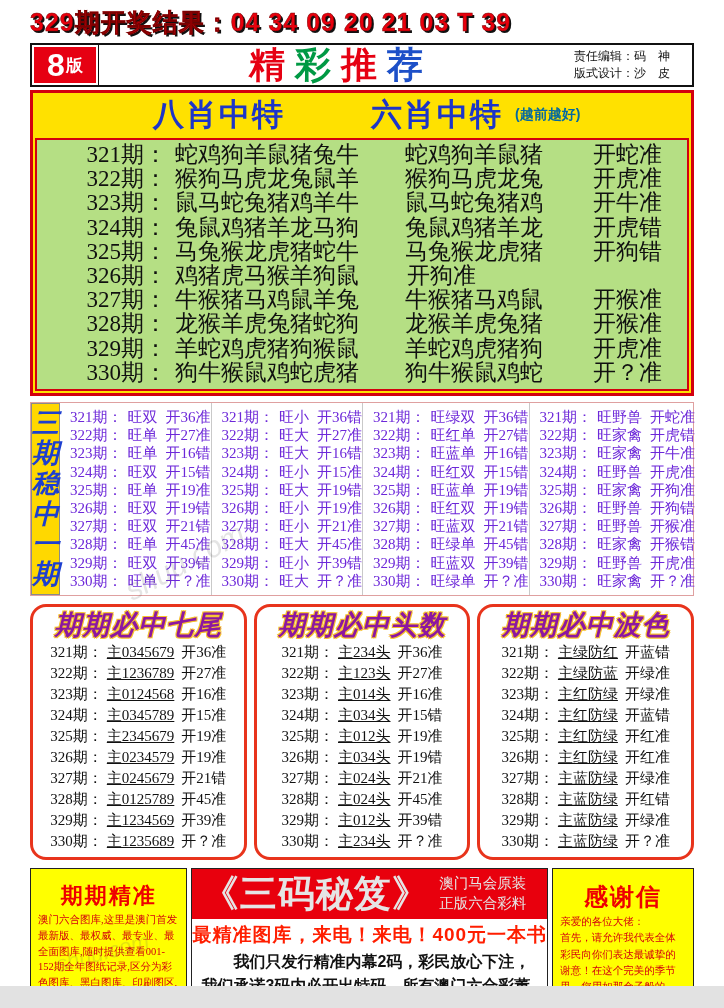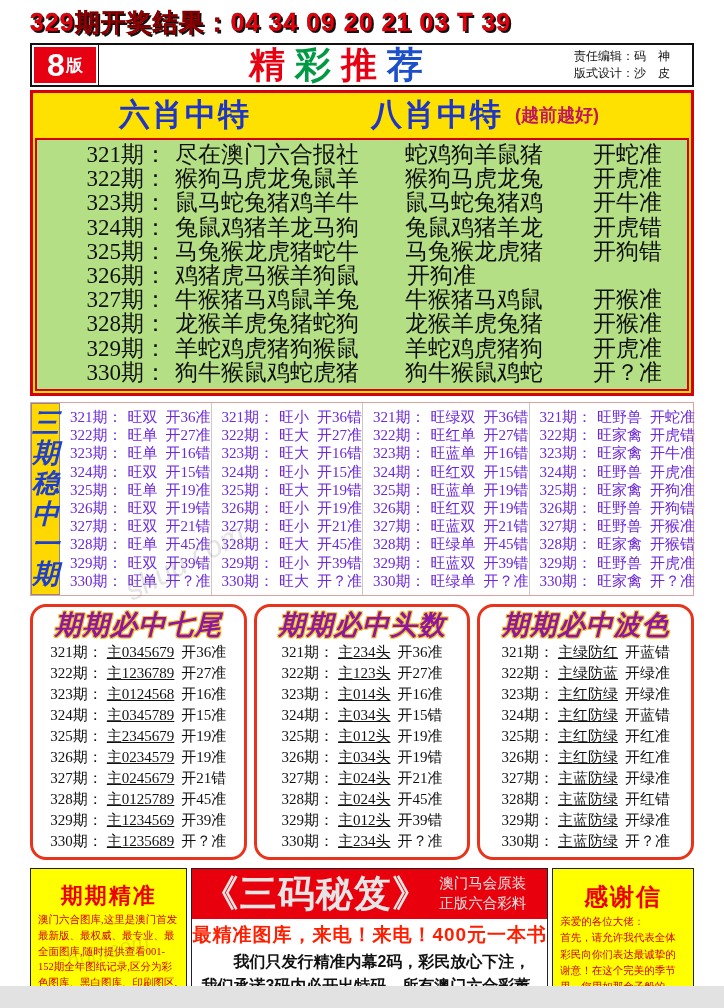--- a/index.html
+++ b/index.html
@@ -22,21 +22,21 @@
   .t-char{font-family:"Liberation Sans",sans-serif;font-weight:bold;font-size:36px;letter-spacing:0;margin:0 5px;}
   .credits{width:118px;font-size:12px;line-height:1.4;color:#111;display:flex;flex-direction:column;
        justify-content:center;font-family:"Liberation Serif",serif;}
 
   
   .zodiac-panel{margin-top:3px;border:3px solid #d3000e;background:#ffe100;}
   .zp-head{display:flex;align-items:center;padding:1px 0 2px;}
   .zp-title{color:#1d35c8;font-weight:bold;font-size:31px;font-family:"Liberation Sans",sans-serif;letter-spacing:2px;}
   .zp-t1{margin-left:120px;}
   .zp-t2{margin-left:86px;}
-  .zp-note{color:#be185d;font-weight:bold;font-size:18px;margin-left:12px;font-family:"Liberation Sans",sans-serif;}
+  .zp-note{color:#0369a1;font-weight:bold;font-size:14px;margin-left:12px;font-family:"Liberation Sans",sans-serif;}
   .green-body{background:#b5df84;border:2px solid #d3000e;margin:0 2px 2px;padding:3px 0 4px;}
   .z-row{display:flex;font-size:23px;line-height:24.2px;color:#101010;white-space:nowrap;}
   .z-period{flex:0 0 130px;text-align:right;}
   .z-eight{flex:0 0 216px;padding-left:8px;}
   .z-six{flex:0 0 172px;padding-left:14px;}
   .z-result{padding-left:16px;}
 
   
   .stable{margin-top:6px;display:flex;border:1px solid #dfa0a0;background:#fff;height:192px;}
   .side-label{width:64px;background:#ffd800;border:1px solid #8a8a8a;display:flex;flex-direction:column;
@@ -103,28 +103,28 @@
         <span class="t-char" style="color: rgb(29, 80, 200);">荐</span>
       </div>
     <div class="credits">
       <span>责任编辑：码　神</span>
       <span>版式设计：沙　皮</span>
     </div>
   </div>
 
   <div class="zodiac-panel">
     <div class="zp-head">
+      <span class="zp-title zp-t1">八肖中特</span>
       <span class="zp-title zp-t2">六肖中特</span>
-      <span class="zp-title zp-t1">八肖中特</span>
       <span class="zp-note">(越前越好)</span>
     </div>
     <div class="green-body" id="zodiac-rows">
         <div class="z-row">
           <span class="z-period">321期：</span>
-          <span class="z-eight">尽在澳门六合报社</span>
+          <span class="z-eight">蛇鸡狗羊鼠猪兔牛</span>
           <span class="z-six">蛇鸡狗羊鼠猪</span>
           <span class="z-result">开蛇准</span>
         </div>
         <div class="z-row">
           <span class="z-period">322期：</span>
           <span class="z-eight">猴狗马虎龙兔鼠羊</span>
           <span class="z-six">猴狗马虎龙兔</span>
           <span class="z-result">开虎准</span>
         </div>
         <div class="z-row">

